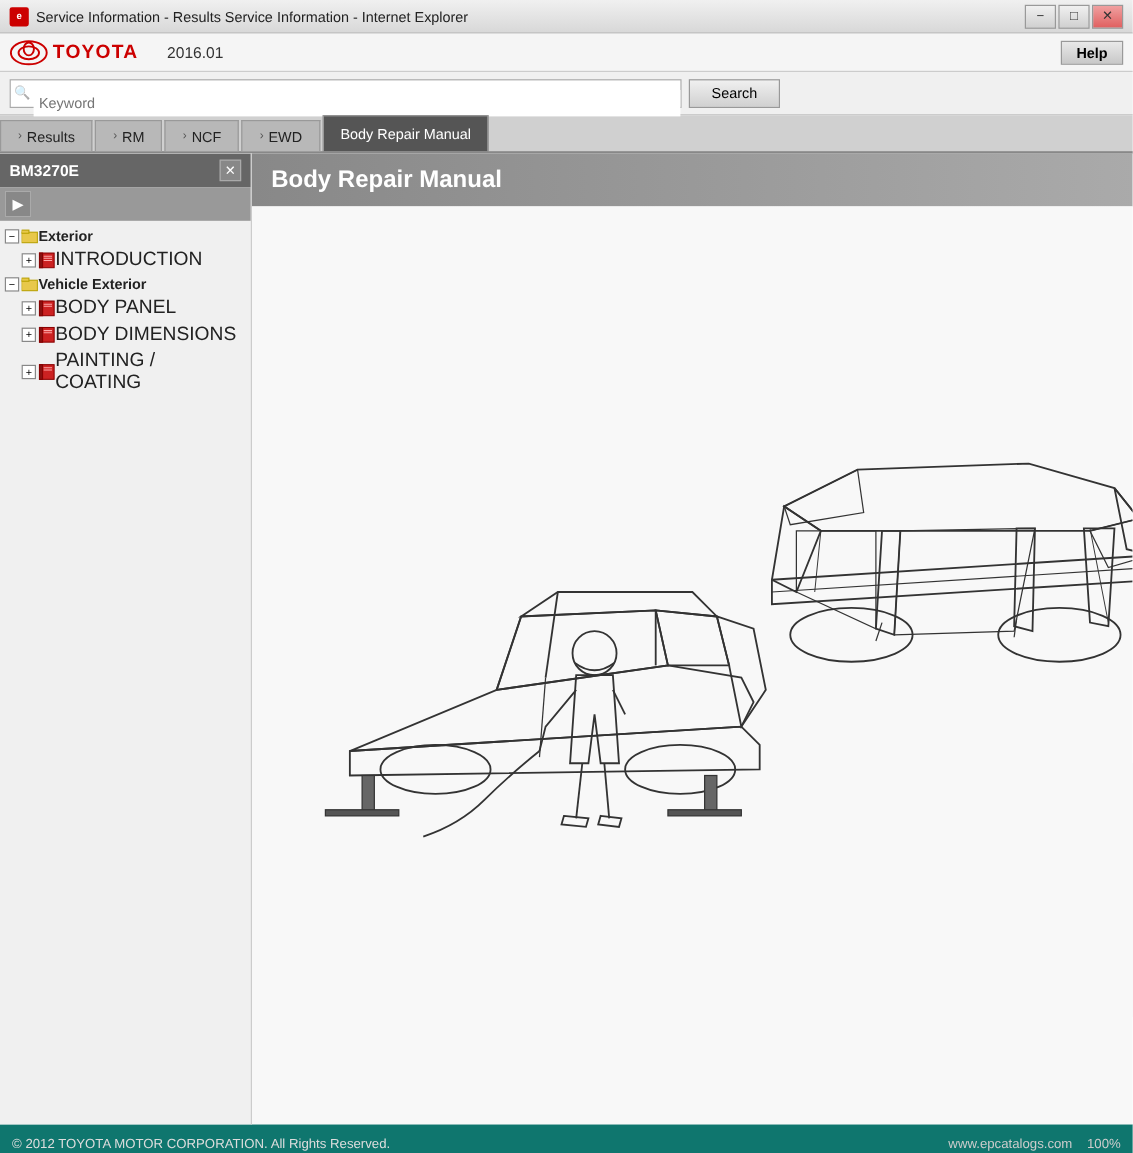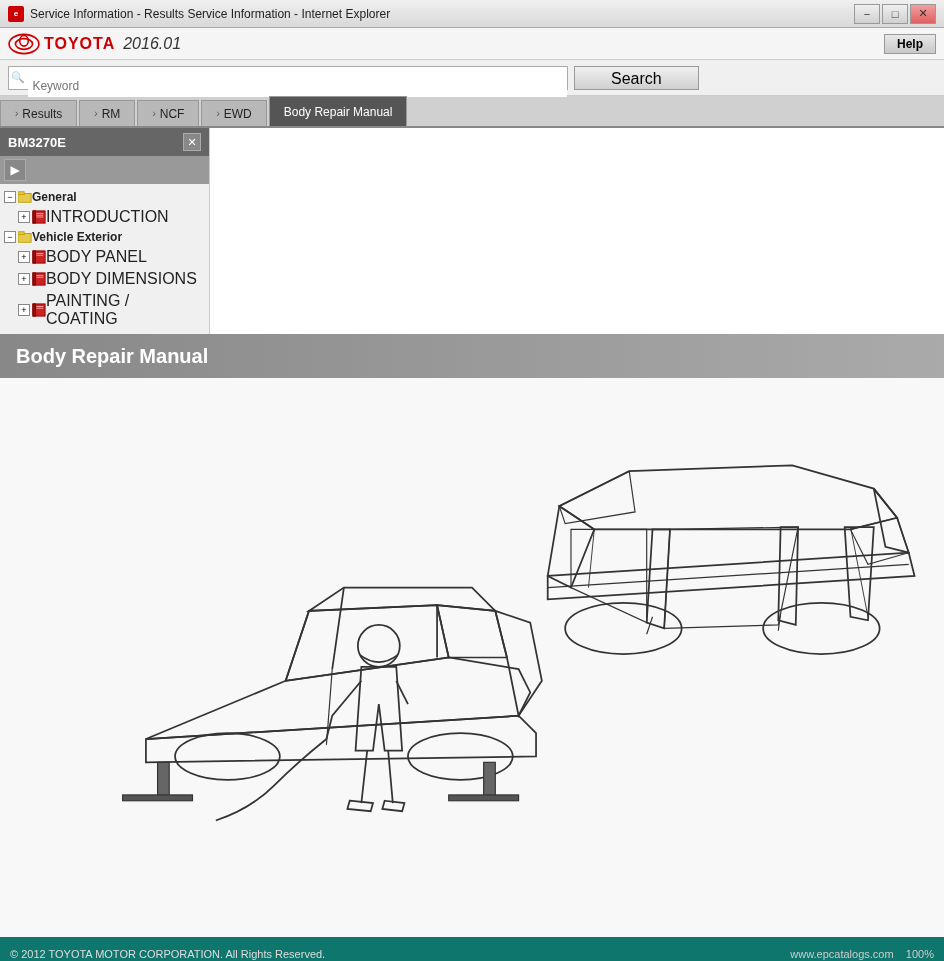--- a/index.html
+++ b/index.html
@@ -50,21 +50,21 @@
       display: flex;
       align-items: center;
       padding: 0 8px;
       gap: 0;
       border-bottom: 1px solid #ccc;
     }
     .toyota-logo {
       display: flex; align-items: center; gap: 4px;
     }
     .toyota-text { font-size: 16px; font-weight: bold; color: #cc0000; letter-spacing: 1px; }
-    .version-text { font-size: 16px; color: #333; margin-left: 4px; font-style: italic; }
+    .version-text { font-size: 13px; color: #333; margin-left: 20px; }
     .help-btn {
       margin-left: auto;
       background: linear-gradient(to bottom, #e8e8e8, #c8c8c8);
       border: 1px solid #999;
       padding: 2px 12px;
       font-size: 12px;
       cursor: pointer;
       font-weight: bold;
     }
 
@@ -98,22 +98,22 @@
       font-size: 12px;
       width: 100%;
       height: 100%;
       padding: 0 4px;
       color: #0f172a;
       margin-top: 16px;
     }
     .search-btn {
       background: linear-gradient(to bottom, #f0f0f0, #d0d0d0);
       border: 1px solid #999;
-      padding: 3px 36px;
-      font-size: 16px;
+      padding: 3px 18px;
+      font-size: 12px;
       cursor: pointer;
       height: 24px;
     }
 
     
     .tab-nav {
       display: flex;
       align-items: flex-end;
       background: #d0d0d0;
       height: 32px;
@@ -143,21 +143,20 @@
       background: #555;
       color: #fff;
       height: 30px;
       z-index: 2;
     }
 
     
     .main-area {
       display: flex;
       height: calc(961px - 28px - 32px - 36px - 32px - 26px - 24px);
-      flex-direction: column;
       
     }
 
     
     .sidebar {
       width: 210px;
       background: #f0f0f0;
       border-right: 1px solid #ccc;
       display: flex;
       flex-direction: column;
@@ -355,21 +354,21 @@
     </div>
 
     <div class="sidebar-tree">
 
       <div class="tree-item">
         <div class="tree-expand">−</div>
         <svg class="tree-book-svg" viewBox="0 0 16 14">
           <rect x="0" y="3" width="15" height="10" fill="#e8c84a" stroke="#b8a000" stroke-width="1"></rect>
           <rect x="0" y="1" width="7" height="3" fill="#e8c84a" stroke="#b8a000" stroke-width="1"></rect>
         </svg>
-        <span class="tree-group-label">General</span>
+        <span class="tree-group-label">Exterior</span>
       </div>
 
       <div class="tree-item indent-1">
         <div class="tree-expand">+</div>
         <svg class="tree-book-svg" viewBox="0 0 16 14">
           <rect x="1" y="0" width="14" height="14" fill="#cc2222" stroke="#880000" stroke-width="1"></rect>
           <rect x="1" y="0" width="3" height="14" fill="#881111" stroke="#880000" stroke-width="1"></rect>
           <line x1="5" y1="3" x2="13" y2="3" stroke="#ffaaaa" stroke-width="1"></line>
           <line x1="5" y1="5" x2="13" y2="5" stroke="#ffaaaa" stroke-width="1"></line>
           <line x1="5" y1="7" x2="13" y2="7" stroke="#ffaaaa" stroke-width="1"></line>

